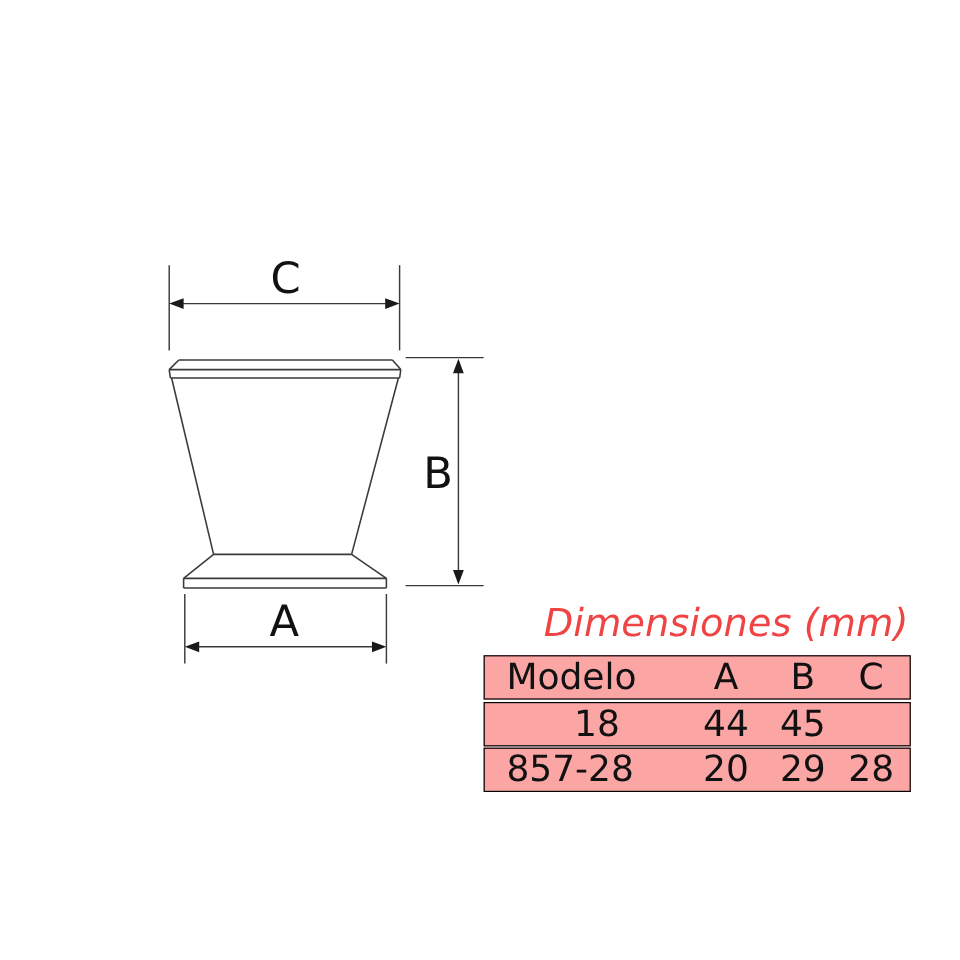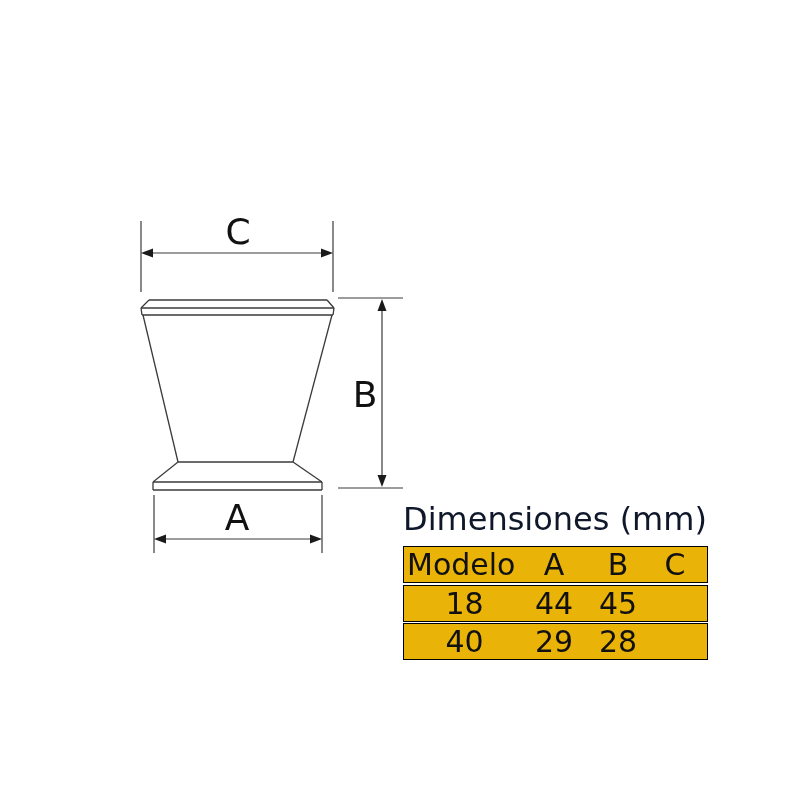--- a/index.html
+++ b/index.html
@@ -42,41 +42,42 @@
     font-size: 36px;
     fill: #111111;
   }
   #table-title {
     position: absolute;
     left: 403px;
     top: 499px;
     width: 354px;
     height: 40px;
     line-height: 40px;
-    text-align: left;
+    text-align: right;
     font-size: 32px;
-    color: #0f172a;
+    color: #ef4444;
     white-space: nowrap;
+    font-style: italic;
   }
   #dim-table {
     position: absolute;
     left: 403px;
     top: 546px;
     width: 354px;
   }
   .t-row {
     box-sizing: border-box;
-    width: 305px;
+    width: 356px;
     height: 37px;
     border: 1.5px solid #000000;
-    background: #eab308;
+    background: #fca5a5;
     display: grid;
     grid-template-columns: 1fr 64px 64px 50px;
     align-items: center;
-    padding: 0 7px 0 3px;
+    padding: 0 7px 0 18px;
     margin-top: 1.5px;
     font-size: 30px;
     color: #111111;
   }
   .t-row:first-child { margin-top: 0; }
   .cell-model { text-align: left; white-space: nowrap; }
   .cell-num   { text-align: center; white-space: nowrap; }
 </style>
 </head>
 <body>
@@ -144,19 +145,20 @@
       <div class="cell-num">A</div>
       <div class="cell-num">B</div>
       <div class="cell-num">C</div>
     </div>
     <div class="t-row">
       <div class="cell-num">18</div>
       <div class="cell-num">44</div>
       <div class="cell-num">45</div>
     </div>
     <div class="t-row">
-      <div class="cell-num">40</div>
+      <div class="cell-model">857-28</div>
+      <div class="cell-num">20</div>
       <div class="cell-num">29</div>
       <div class="cell-num">28</div>
     </div>
   </div>
 
 </div>
 
 </body></html>

